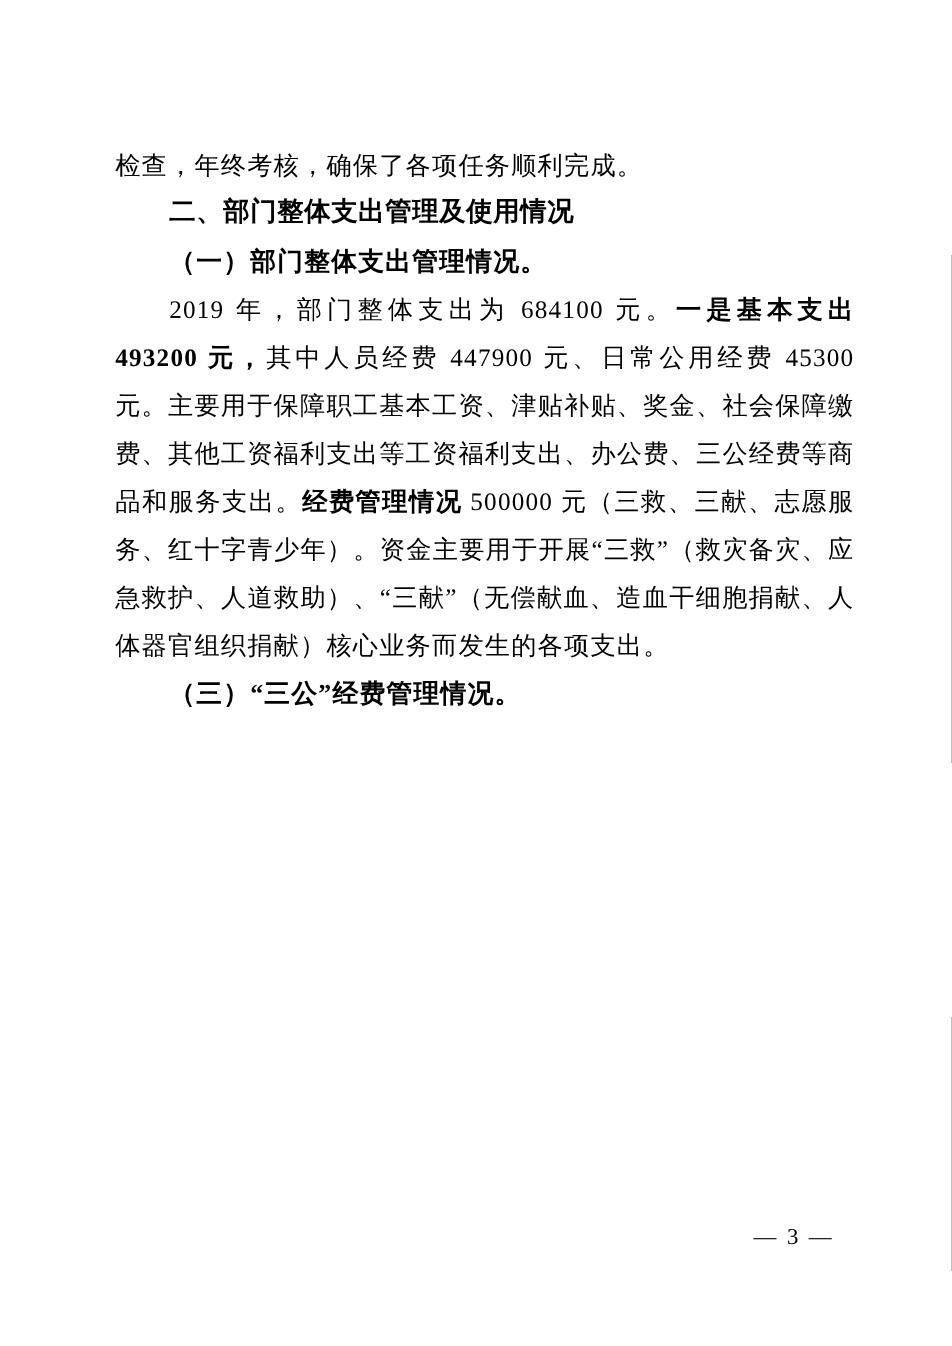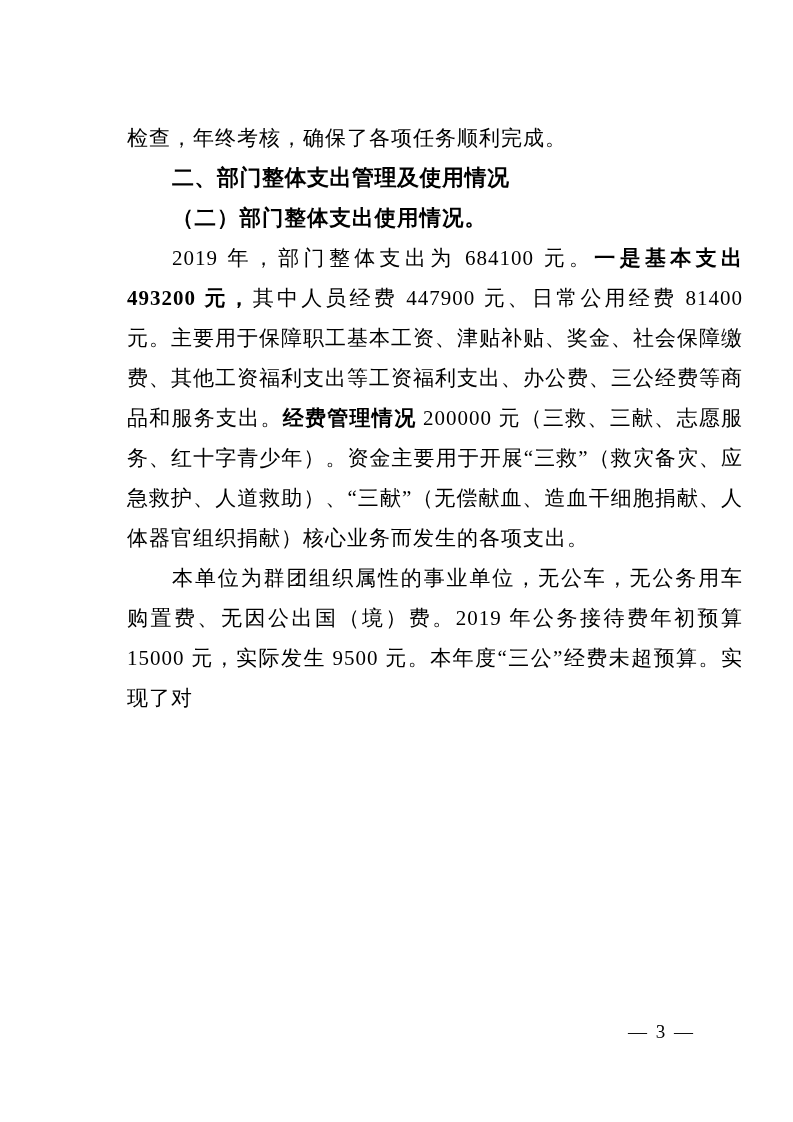--- a/index.html
+++ b/index.html
@@ -15,34 +15,33 @@
     background: #ffffff;
     font-family: "Liberation Serif", "DejaVu Serif", serif;
     color: #000000;
     overflow: hidden;
   }
   .content {
     position: absolute;
     left: 96px;
     top: 118px;
     width: 616px;
-    margin-left: 31px;
   }
   .content p {
     margin: 0;
     font-size: 21px;
     line-height: 40px;
     text-align: justify;
     letter-spacing: 1px;
   }
   .content p.indent {
     text-indent: 45px;
   }
   .content p.h1 {
-    font-family: Liberation Serif, serif;
+    font-family: Liberation Mono, monospace;
     font-weight: 700;
     font-size: 22px;
     letter-spacing: 0.5px;
     text-align: left;
   }
   .content p.h2 {
     font-weight: 700;
     font-size: 21.5px;
     text-align: left;
   }
@@ -58,18 +57,18 @@
     line-height: 28px;
   }
 </style>
 </head>
 <body>
 
 <div class="page">
   <div class="content">
       <p class="body"><span>检查，年终考核，确保了各项任务顺利完成。</span></p>
       <p class="h1 indent"><span class="bold">二、部门整体支出管理及使用情况</span></p>
-      <p class="h2 indent"><span class="bold">（二）部门整体支出使用情况。</span></p>
-      <p class="body indent"><span>2019 年，部门整体支出为 684100 元。</span><span class="bold">一是基本支出 493200 元，</span><span>其中人员经费 447900 元、日常公用经费 81400 元。主要用于保障职工基本工资、津贴补贴、奖金、社会保障缴费、其他工资福利支出等工资福利支出、办公费、三公经费等商品和服务支出。</span><span class="bold">经费管理情况</span><span> 200000 元（三救、三献、志愿服务、红十字青少年）。资金主要用于开展“三救”（救灾备灾、应急救护、人道救助）、“三献”（无偿献血、造血干细胞捐献、人体器官组织捐献）核心业务而发生的各项支出。</span></p>
-      <p class="body indent"><span>本单位为群团组织属性的事业单位，无公车，无公务用车购置费、无因公出国（境）费。2019 年公务接待费年初预算 15000 元，实际发生 9500 元。本年度“三公”经费未超预算。实现了对</span></p>
+      <p class="h2 indent"><span class="bold">（一）部门整体支出管理情况。</span></p>
+      <p class="body indent"><span>2019 年，部门整体支出为 684100 元。</span><span class="bold">一是基本支出 493200 元，</span><span>其中人员经费 447900 元、日常公用经费 45300 元。主要用于保障职工基本工资、津贴补贴、奖金、社会保障缴费、其他工资福利支出等工资福利支出、办公费、三公经费等商品和服务支出。</span><span class="bold">经费管理情况</span><span> 500000 元（三救、三献、志愿服务、红十字青少年）。资金主要用于开展“三救”（救灾备灾、应急救护、人道救助）、“三献”（无偿献血、造血干细胞捐献、人体器官组织捐献）核心业务而发生的各项支出。</span></p>
+      <p class="h2 indent"><span class="bold">（三）“三公”经费管理情况。</span></p>
     </div>
   <div class="page-number">— 3 —</div>
 </div>
 
 </body></html>

